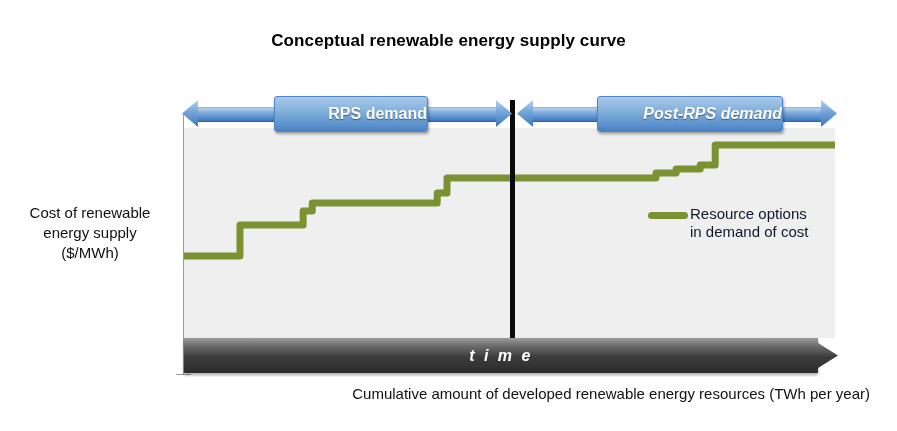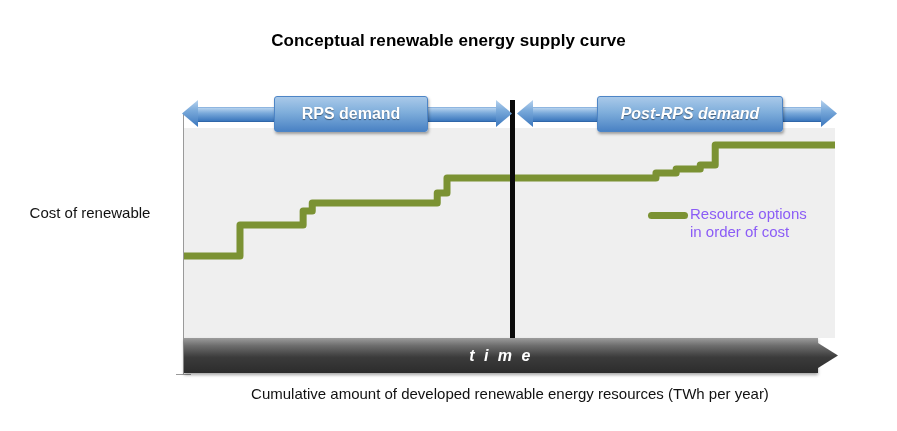--- a/index.html
+++ b/index.html
@@ -49,21 +49,21 @@
   }
   .arrow-head.rt{right:0;
     background:linear-gradient(to bottom,#b6d2ee 0%,#79a9da 40%,#3a76bd 100%);
     clip-path:polygon(100% 50%,0% 0%,0% 100%);
   }
   .arrow-label{
     position:absolute;top:-2px;height:34px;line-height:34px;
     background:linear-gradient(to bottom,#a9c9e9 0%,#7faedb 45%,#4a82c4 100%);
     border:1px solid #4d85c6;border-radius:3px;
     box-shadow:1px 2px 3px rgba(0,0,0,.35);
-    color:#fff;font-size:16px;font-weight:bold;text-align:center;
+    color:#fff;font-size:16px;font-weight:bold;text-align:right;
     text-shadow:0 1px 1px rgba(0,0,0,.45);
   }
   .arrow-left .arrow-label{left:92px;width:152px;}
   .arrow-right .arrow-label{left:80px;width:184px;font-style:italic;}
 
   
   .curve{position:absolute;left:184px;top:128px;width:651px;height:210px;}
 
   
   .divider{
@@ -73,21 +73,21 @@
 
   
   .legend{position:absolute;left:648px;top:205px;width:200px;}
   .legend-item{position:relative;margin-bottom:17px;}
   .legend-swatch{
     position:absolute;left:0;top:7px;width:40px;height:7px;border-radius:4px;
   }
   .legend-swatch.green{background:#7b9233;}
   .legend-swatch.black{background:#0a0a0a;}
   .legend-text{
-    margin-left:42px;font-size:15px;color:#8b5cf6;line-height:18px;
+    margin-left:42px;font-size:15px;color:#0f172a;line-height:18px;
   }
 
   
   .timebar{position:absolute;left:184px;top:338px;width:654px;height:35px;}
   .timebar-body{
     position:absolute;left:0;top:0;width:634px;height:35px;
     background:linear-gradient(to bottom,#9c9c9c 0%,#6d6d6d 22%,#3b3b3b 55%,#2c2c2c 100%);
     box-shadow:0 2px 3px rgba(0,0,0,.35);
   }
   .timebar-head{
@@ -100,21 +100,21 @@
     text-align:center;color:#fff;font-size:16px;font-weight:bold;
     font-style:italic;letter-spacing:2.5px;
   }
 
   
   .ylabel{
     position:absolute;left:4px;top:203px;width:172px;text-align:center;
     font-size:15px;color:#111;line-height:20px;
   }
   .xlabel{
-    position:absolute;left:150px;top:385px;width:720px;text-align:center;
+    position:absolute;left:150px;top:385px;width:720px;text-align:right;
     font-size:15px;color:#111;
   }
 </style>
 </head>
 <body>
 
 <div id="stage">
 
   <div class="title">Conceptual renewable energy supply curve</div>
 
@@ -140,30 +140,32 @@
     <div class="arrow-head lt"></div>
     <div class="arrow-head rt"></div>
     <div class="arrow-label">Post-RPS demand</div>
   </div>
 
   <div class="legend">
     <div class="legend-item">
       <div class="legend-swatch green"></div>
       <div class="legend-text">
         <div>Resource options</div>
-        <div>in order of cost</div>
+        <div>in demand of cost</div>
       </div>
     </div>
   </div>
 
   <div class="timebar">
     <div class="timebar-body"></div>
     <div class="timebar-head"></div>
     <div class="timebar-text">t i m e</div>
   </div>
 
   <div class="ylabel">
     <div>Cost of renewable</div>
+    <div>energy supply</div>
+    <div>($/MWh)</div>
   </div>
 
   <div class="xlabel">Cumulative amount of developed renewable energy resources (TWh per year)</div>
 
 </div>
 
 </body></html>

